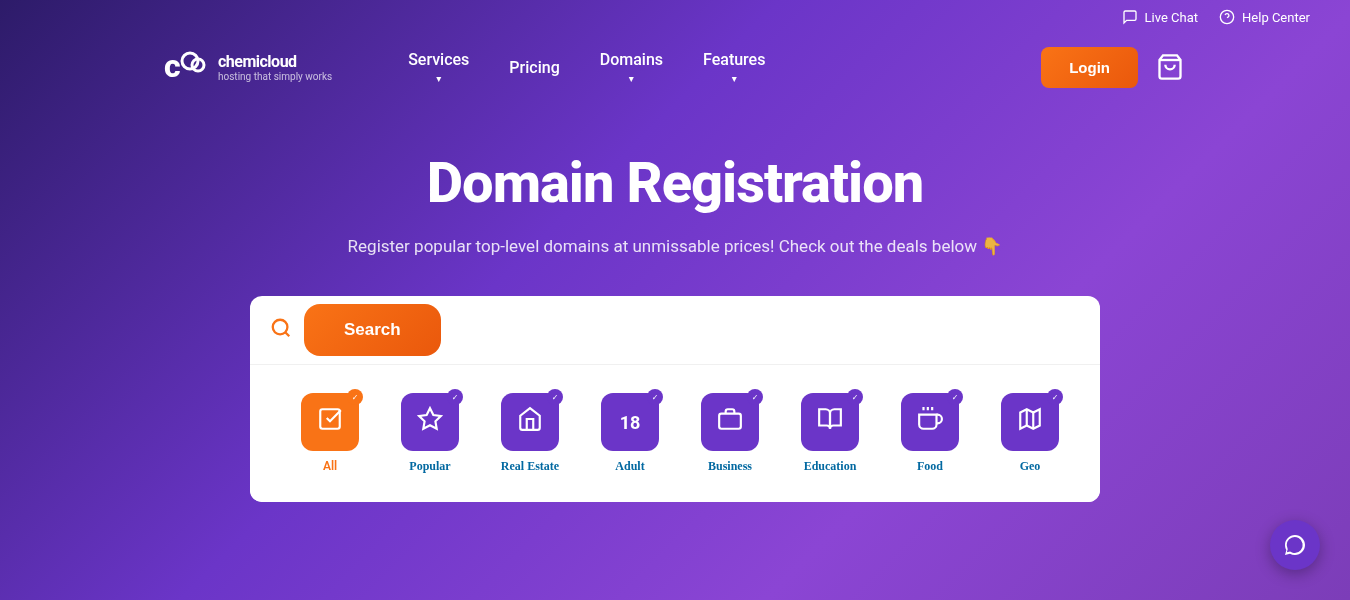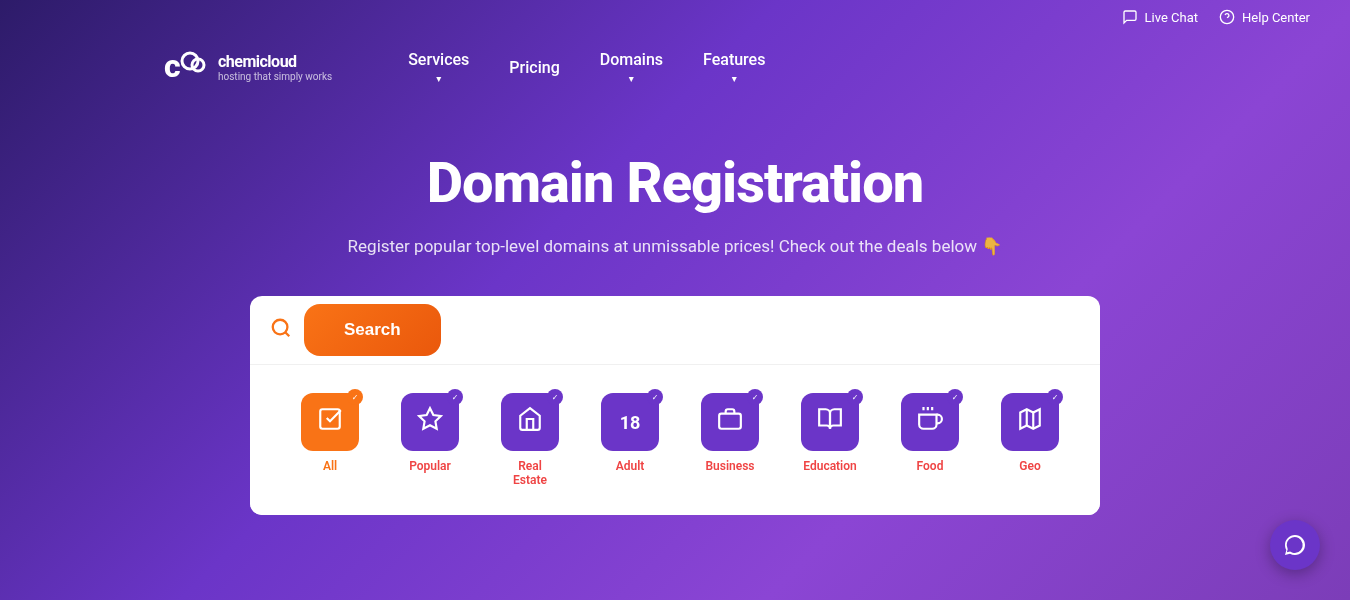--- a/index.html
+++ b/index.html
@@ -222,21 +222,22 @@
     .category-icon-svg {
       color: #fff;
       font-size: 24px;
     }
     .category-label {
       font-size: 12px;
       font-weight: 600;
       color: #f97316;
     }
     .category-label.dark {
-      color: #ef4444;
+      color: #0369a1;
+      font-family: Liberation Serif, serif;
     }
 
     
     .chat-bubble {
       position: fixed;
       bottom: 30px;
       right: 30px;
       width: 50px;
       height: 50px;
       background: #6b35c8;
@@ -298,20 +299,30 @@
     </div>
     <div class="nav-item">
       <span>Domains</span>
       <span class="chevron">▾</span>
     </div>
     <div class="nav-item">
       <span>Features</span>
       <span class="chevron">▾</span>
     </div>
   </div>
+  <div class="nav-actions">
+    <button class="login-btn">Login</button>
+    <div class="cart-btn">
+      <svg width="28" height="28" viewBox="0 0 24 24" fill="none" stroke="white" stroke-width="2">
+        <path d="M6 2L3 6v14a2 2 0 0 0 2 2h14a2 2 0 0 0 2-2V6l-3-4z"></path>
+        <line x1="3" y1="6" x2="21" y2="6"></line>
+        <path d="M16 10a4 4 0 0 1-8 0"></path>
+      </svg>
+    </div>
+  </div>
 </nav>
 
 <div class="hero">
   <h1 class="hero-title">Domain Registration</h1>
   <p class="hero-subtitle">Register popular top-level domains at unmissable prices! Check out the deals below 👇</p>
 
   <div class="search-container">
     <div class="search-row">
       <div class="search-icon">
         <svg width="22" height="22" viewBox="0 0 24 24" fill="none" stroke="#f97316" stroke-width="2.5">

